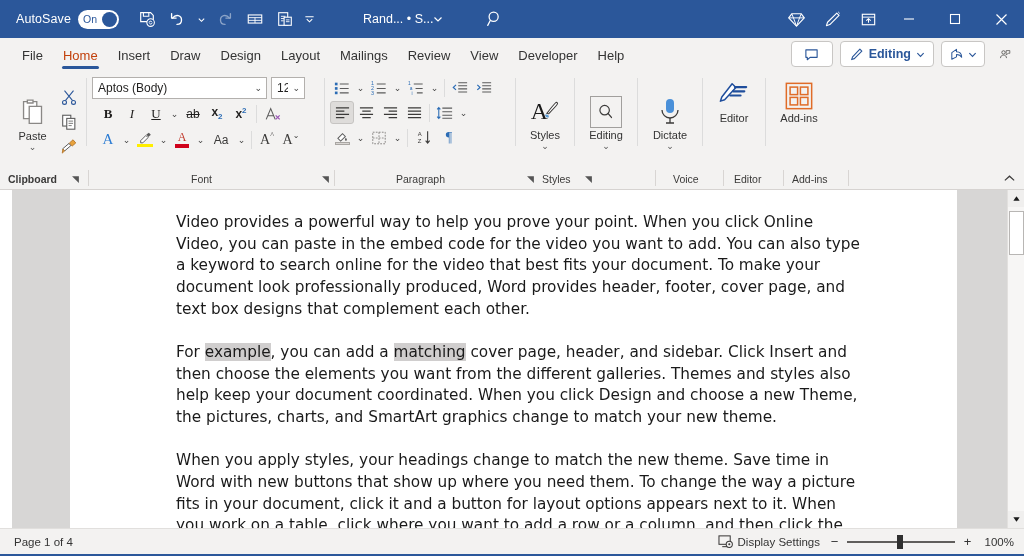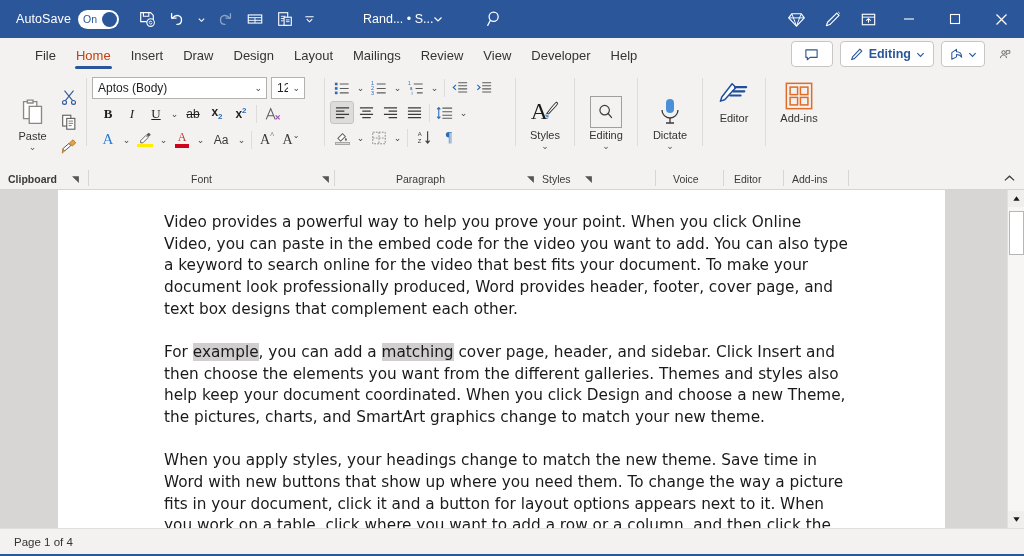--- a/index.html
+++ b/index.html
@@ -42,21 +42,21 @@
   .search-holder { margin-left: 42px; display: flex; align-items: center; cursor: pointer; }
   .title-right { position: absolute; right: 0; top: 0; height: 38px; display: flex; align-items: center; }
   .title-right .qbtn { width: 36px; height: 38px; border-radius: 0; }
   .wbtn { width: 46px; height: 38px; display: flex; align-items: center; justify-content: center; cursor: pointer; }
 
   
   .tabbar {
     height: 34px; background: #f3f2f1; display: flex; align-items: flex-end;
     flex: 0 0 34px; position: relative; border-bottom: 0;
   }
-  .tabs { display: flex; align-items: center; height: 34px; padding-left: 25px; }
+  .tabs { display: flex; align-items: center; height: 34px; padding-left: 12px; }
   .tab {
     font-size: 13px; color: #343434; padding: 0 10px; height: 31px; line-height: 31px;
     cursor: pointer; position: relative; white-space: nowrap;
   }
   .tab.active { color: #c2410c; font-weight: normal; }
   .tab.active::after {
     content: ""; position: absolute; left: 9px; right: 9px; bottom: 2px;
     height: 2.5px; background: #2b579a; border-radius: 2px;
   }
   .tabbar-right { position: absolute; right: 6px; top: 3px; display: flex; align-items: center; gap: 7px; }
@@ -107,21 +107,21 @@
   
   .combo {
     height: 22px; border: 1px solid #b3b0ad; background: #fff; display: flex;
     align-items: center; padding: 0 4px 0 5px; font-size: 12px; color: #201f1e; cursor: text;
   }
   .combo .cv { flex: 1; overflow: hidden; white-space: nowrap; }
   .combo .cc { font-size: 9px; color: #444; margin-left: 4px; }
 
   
   .docarea {
-    flex: 1; background: #d7d6d5; position: relative; overflow: hidden; display: flex;
+    flex: 1; background: #d7d6d5; position: relative; overflow: hidden; display: flex; margin-left: 12px;
   }
   .page {
     position: absolute; left: 58px; top: 0px; width: 887px; bottom: 0;
     background: #ffffff;
   }
   .doctext {
     position: absolute; left: 106px; top: 22px; width: 688px;
     font-family: "DejaVu Sans", sans-serif;
     font-size: 15.3px; line-height: 21.7px; color: #1a1a1a;
   }
@@ -656,16 +656,35 @@
       <div class="sb-arrow" style="position:absolute;bottom:0;">
         <svg width="9" height="9" viewBox="0 0 10 10">
             <path d="M5 7.5l-3.5-5h7z" fill="#1a1a1a"></path>
           </svg>
       </div>
     </div>
   </div>
 
   <div class="statusbar">
     <span class="status-left">Page 1 of 4</span>
+    <div class="status-right">
+      <div class="ds">
+        <svg width="16" height="15" viewBox="0 0 17 16">
+            <rect x="1" y="2" width="12" height="9" fill="none" stroke="#3b3a39" stroke-width="1.1"></rect>
+            <path d="M4.5 13.5h6" stroke="#3b3a39" stroke-width="1.1"></path>
+            <circle cx="12" cy="11" r="3.3" fill="#f3f2f1" stroke="#3b3a39" stroke-width="1.1"></circle>
+            <circle cx="12" cy="11" r="1.1" fill="#3b3a39"></circle>
+          </svg>
+        <span>Display Settings</span>
+      </div>
+      <div class="zoomctl">
+        <span class="zsign">−</span>
+        <div class="ztrack">
+          <div class="zthumb"></div>
+        </div>
+        <span class="zsign">+</span>
+        <span class="zval">100%</span>
+      </div>
+    </div>
   </div>
 
   <div class="topline"></div>
 </div>
 
 </body></html>

